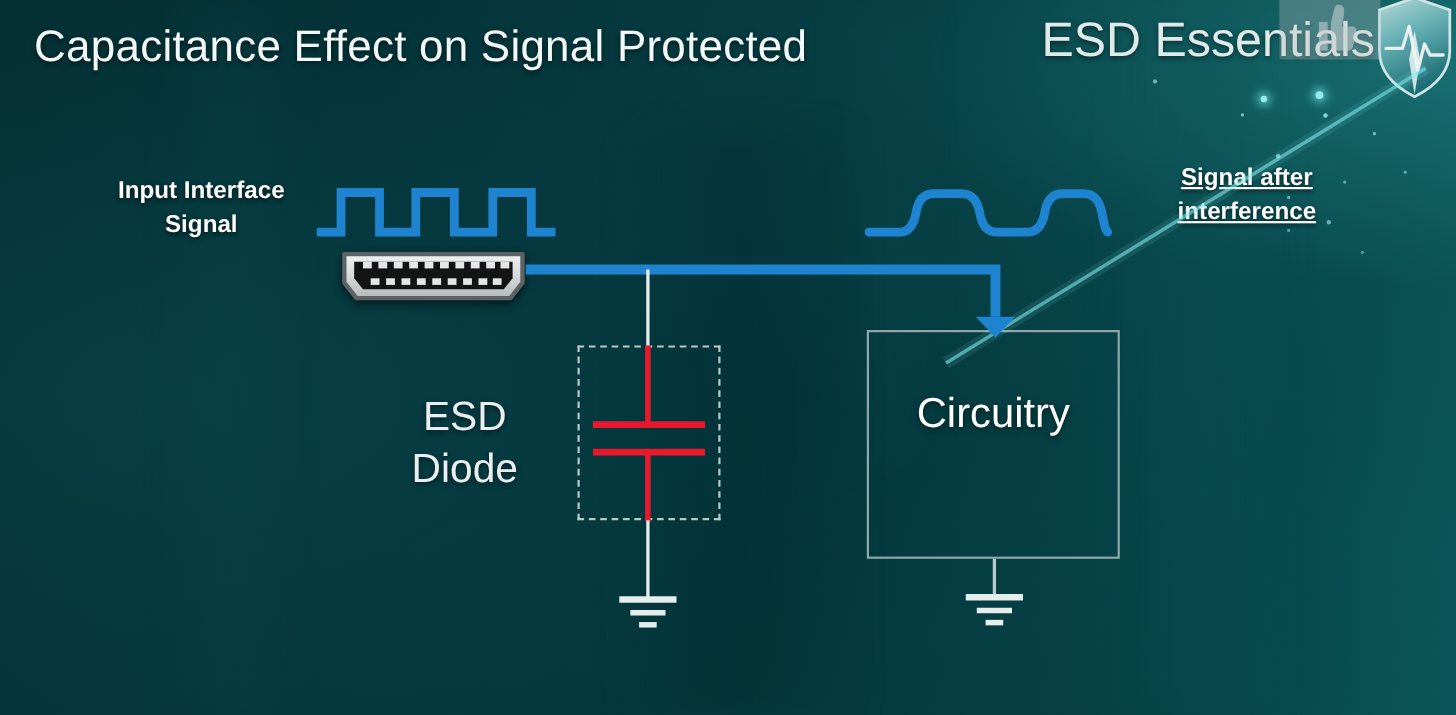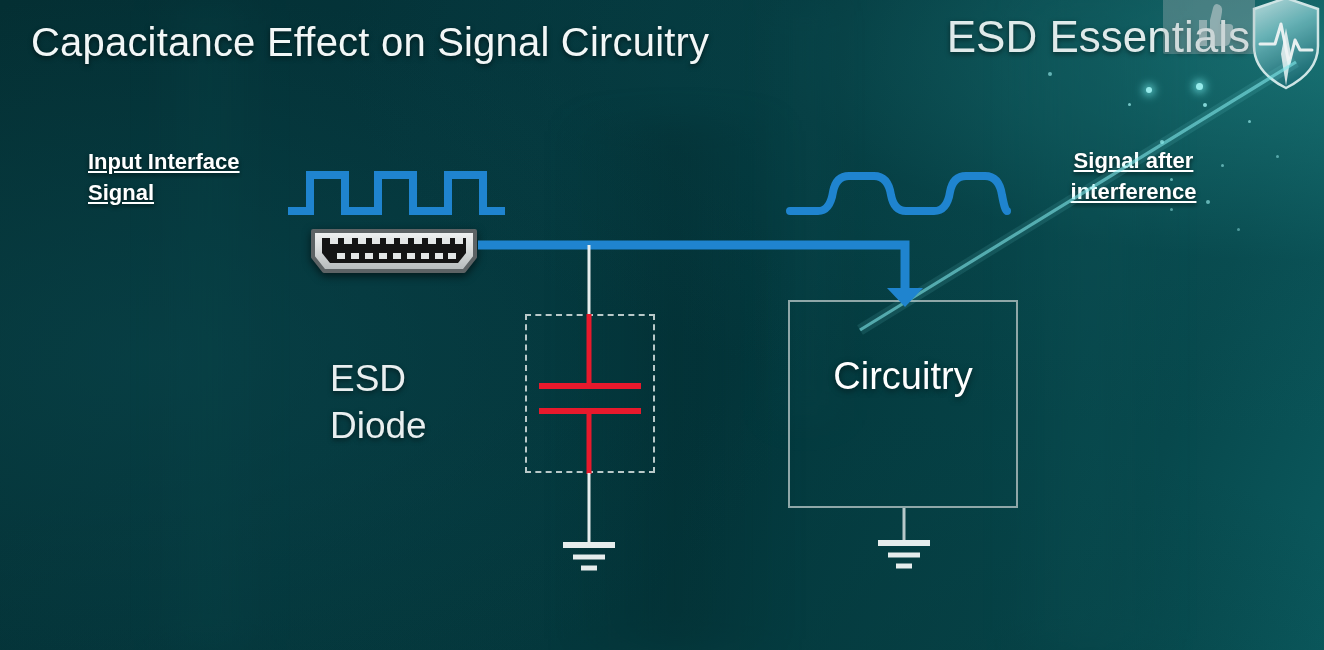--- a/index.html
+++ b/index.html
@@ -53,26 +53,26 @@
 
   
   .dot{position:absolute;border-radius:50%;background:#9ff3f3;pointer-events:none;}
   .dot.big{box-shadow:0 0 9px 3px rgba(120,240,240,.75);}
 
   
   .blabel{
     position:absolute;color:#ffffff;font-weight:700;font-size:22px;line-height:1.42;
     text-shadow:0 2px 4px rgba(0,0,0,.65);
   }
-  #lbl-input{left:88px;top:146px;width:190px;text-align:left;text-decoration:underline;}
+  #lbl-input{left:88px;top:157px;width:190px;text-align:center;}
   #lbl-output{left:1026px;top:145px;width:215px;text-align:center;text-decoration:underline;}
 
   .clabel{
     position:absolute;color:#e9eff0;font-weight:400;font-size:37px;line-height:1.28;
-    text-align:left;text-shadow:0 2px 5px rgba(0,0,0,.5);
+    text-align:center;text-shadow:0 2px 5px rgba(0,0,0,.5);
   }
   #lbl-esd{left:330px;top:355px;width:185px;}
 
   #lbl-protected{
     position:absolute;left:792px;top:348px;width:222px;
     text-align:center;color:#ffffff;font-weight:400;font-size:38px;line-height:1.5;
     text-shadow:0 2px 6px rgba(0,0,0,.55);
   }
 
   
@@ -95,21 +95,21 @@
 </head>
 <body>
 
 <div id="slide">
 
   <div class="bgstreak" id="s1"></div>
   <div class="bgstreak" id="s2"></div>
   <div class="bgstreak" id="s3"></div>
   <div class="bgstreak" id="s4"></div>
 
-  <div id="title">Capacitance Effect on Signal Circuitry</div>
+  <div id="title">Capacitance Effect on Signal Protected</div>
   <div id="brand">ESD Essentials</div>
 
   <svg id="shield" viewBox="0 0 76 100">
     <defs>
       <linearGradient id="shg" x1="0" y1="0" x2="0.35" y2="1">
         <stop offset="0%" stop-color="#cfe9ea"></stop>
         <stop offset="45%" stop-color="#6fb9bd"></stop>
         <stop offset="100%" stop-color="#1d6e76"></stop>
       </linearGradient>
     </defs>

